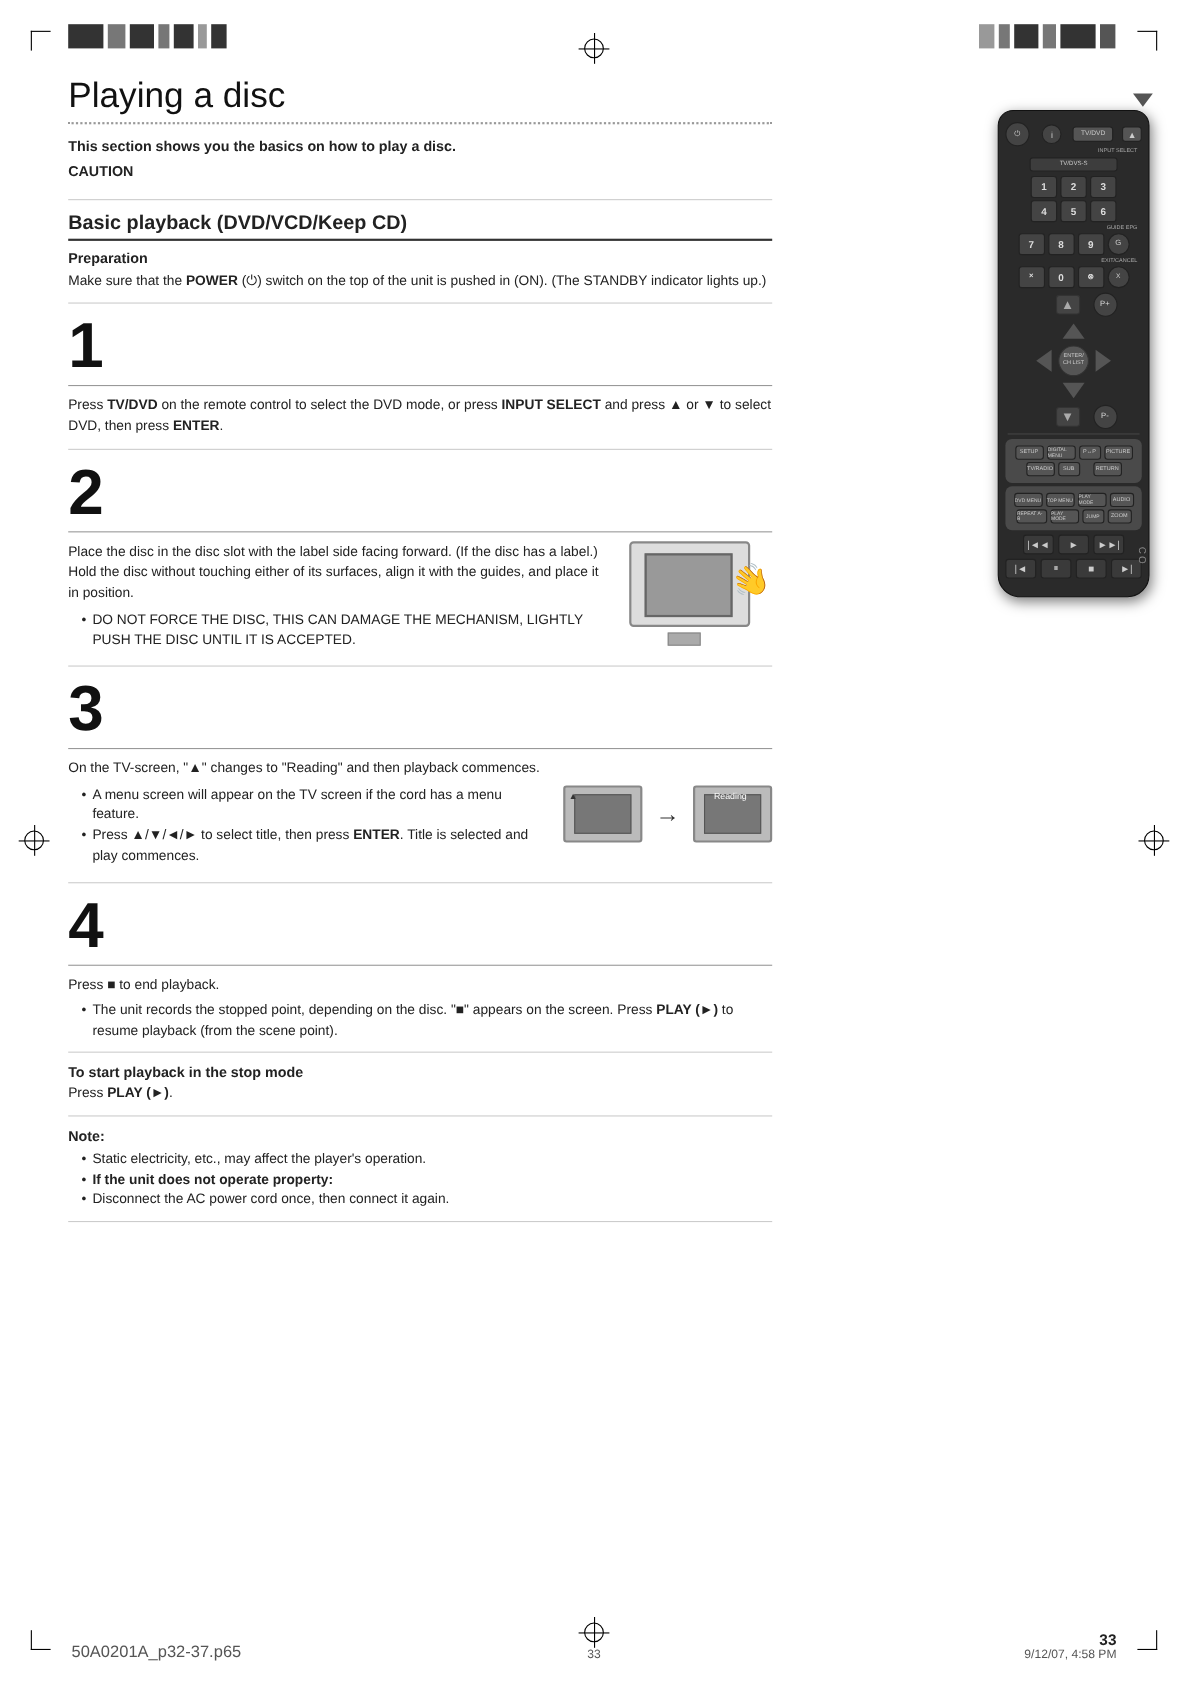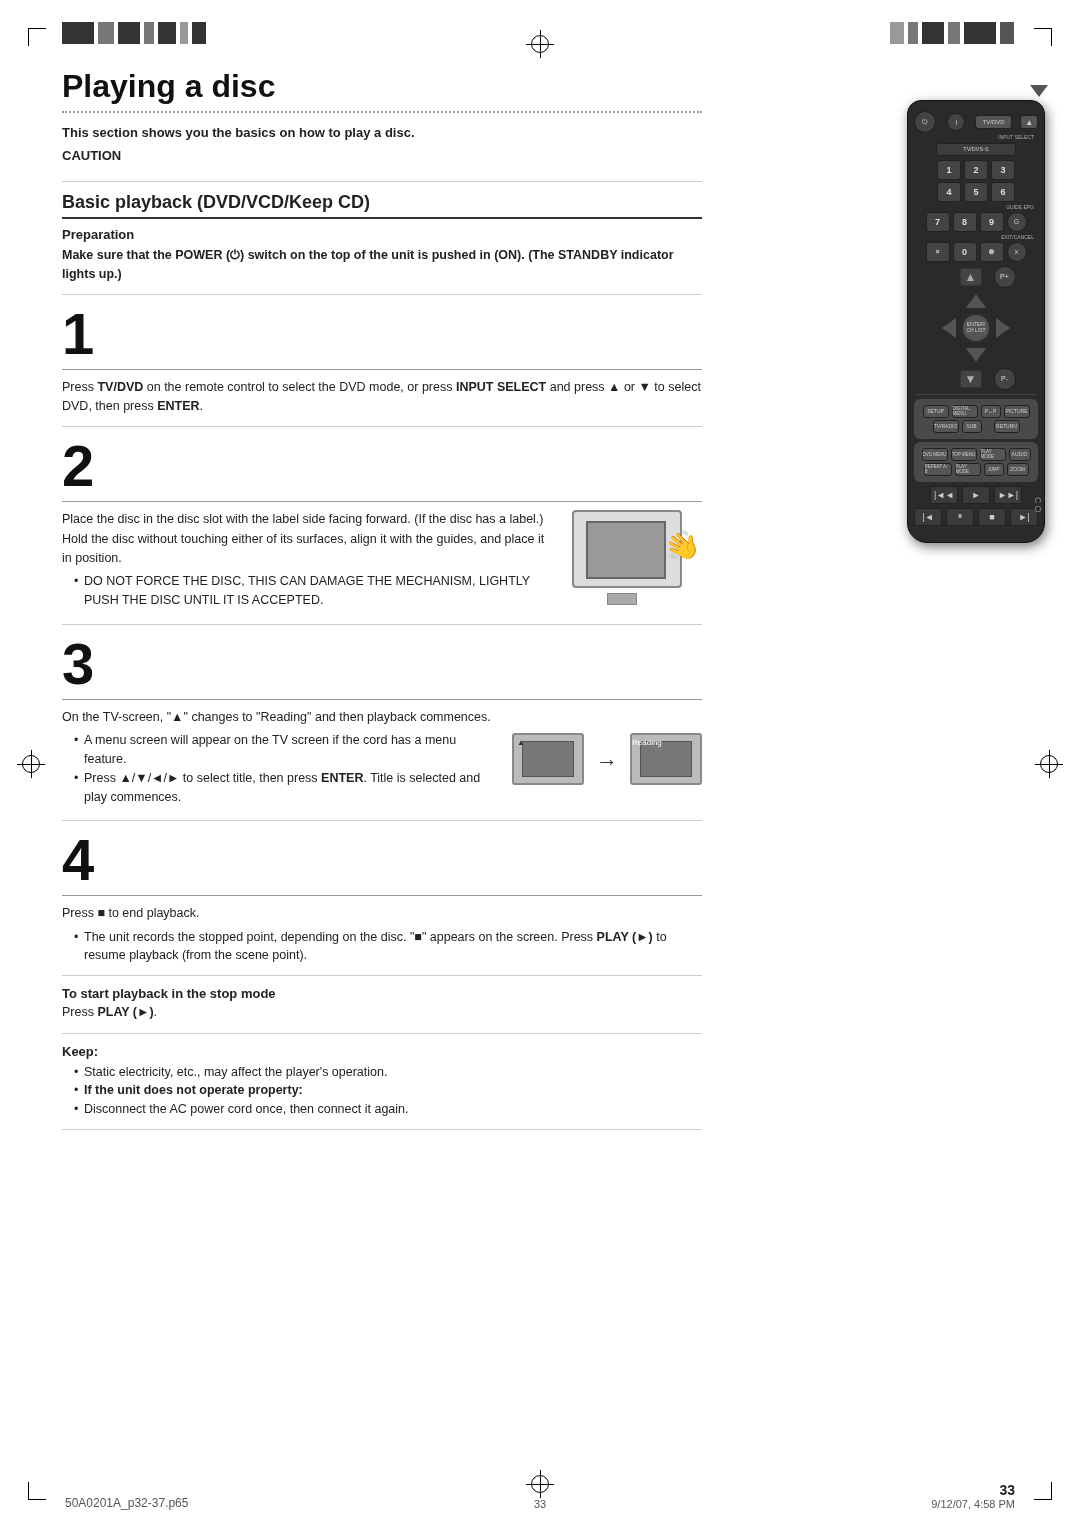--- a/index.html
+++ b/index.html
@@ -85,21 +85,21 @@
       position: absolute;
       top: 68px;
       left: 62px;
       width: 640px;
       bottom: 55px;
     }
 
     
     .page-title {
       font-size: 32px;
-      font-weight: 700;
+      font-weight: 400;
       color: #111;
       margin-bottom: 6px;
       font-family: Arial Black, Arial, sans-serif;
     }
 
     
     .dot-divider {
       border: none;
       border-top: 2px dotted #999;
       margin: 6px 0 12px 0;
@@ -145,21 +145,20 @@
     .sub-heading {
       font-weight: 900;
       font-size: 13px;
       margin-bottom: 4px;
     }
 
     .prep-text {
       font-size: 12.5px;
       line-height: 1.5;
       margin-bottom: 10px;
-      font-weight: bold;
     }
 
     
     .step-num {
       font-size: 58px;
       font-weight: 900;
       color: #111;
       line-height: 1;
       font-family: Arial Black, Arial, sans-serif;
       margin-bottom: 0;
@@ -277,21 +276,21 @@
     .mini-tv-eject {
       position: absolute;
       top: 3px; left: 3px;
       font-size: 8px;
       color: #333;
     }
     .mini-tv-reading {
       font-size: 8px;
       color: #fff;
       position: absolute;
-      top: 3px; left: 0;
+      top: 3px; left: 17px;
     }
     .arrow-right {
       font-size: 22px;
       color: #333;
     }
 
     
     .sub-section-title {
       font-weight: 900;
       font-size: 13px;
@@ -314,21 +313,21 @@
       right: 65px;
       font-size: 14px;
       font-weight: 900;
     }
 
     
     .footer-left {
       position: absolute;
       bottom: 18px;
       left: 65px;
-      font-size: 12px;
+      font-size: 15px;
       color: #555;
     }
     .footer-center {
       position: absolute;
       bottom: 18px;
       left: 50%;
       transform: translateX(-50%);
       font-size: 11px;
       color: #555;
     }
@@ -669,21 +668,21 @@
     <li>The unit records the stopped point, depending on the disc. "■" appears on the screen. Press <b>PLAY (►)</b> to resume playback (from the scene point).</li>
   </ul>
 
   <hr class="solid-divider">
 
   <div class="sub-section-title">To start playback in the stop mode</div>
   <p class="step-content">Press <b>PLAY (►)</b>.</p>
 
   <hr class="solid-divider">
 
-  <div class="note-title">Keep:</div>
+  <div class="note-title">Note:</div>
   <ul class="bullet-list">
     <li>Static electricity, etc., may affect the player's operation.</li>
     <li><span class="note-bullet">If the unit does not operate property:</span></li>
     <li>Disconnect the AC power cord once, then connect it again.</li>
   </ul>
 
   <hr class="solid-divider">
 
 </div>
 

